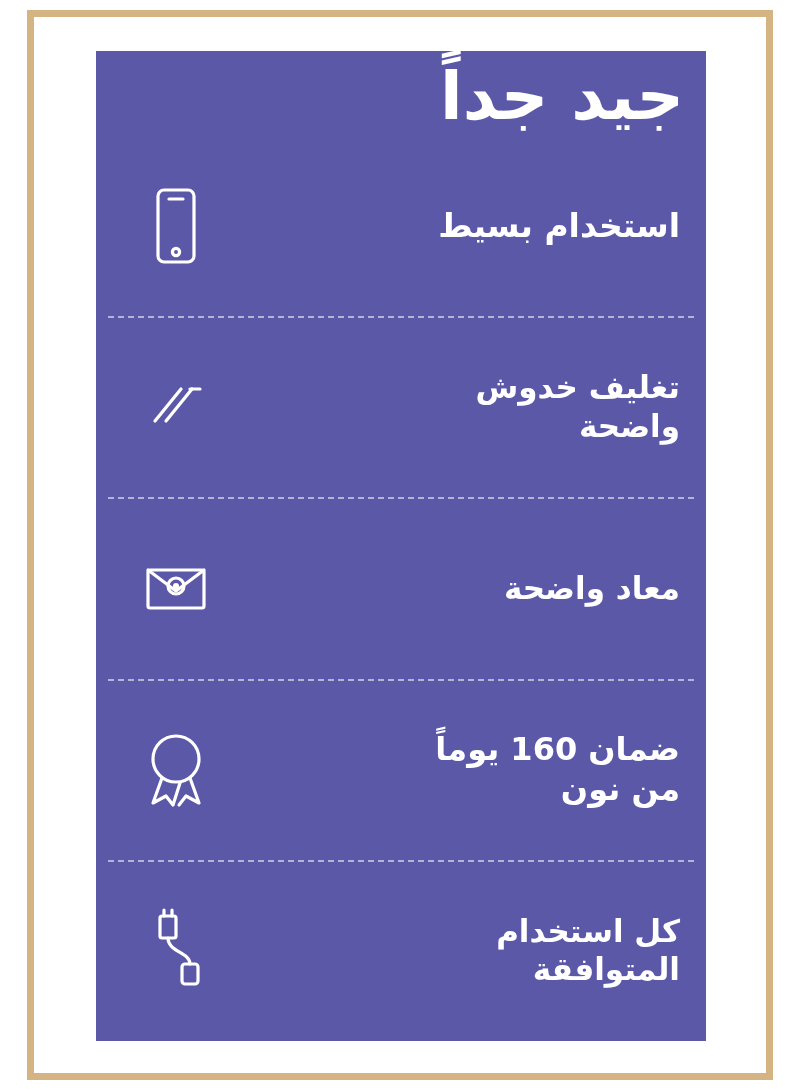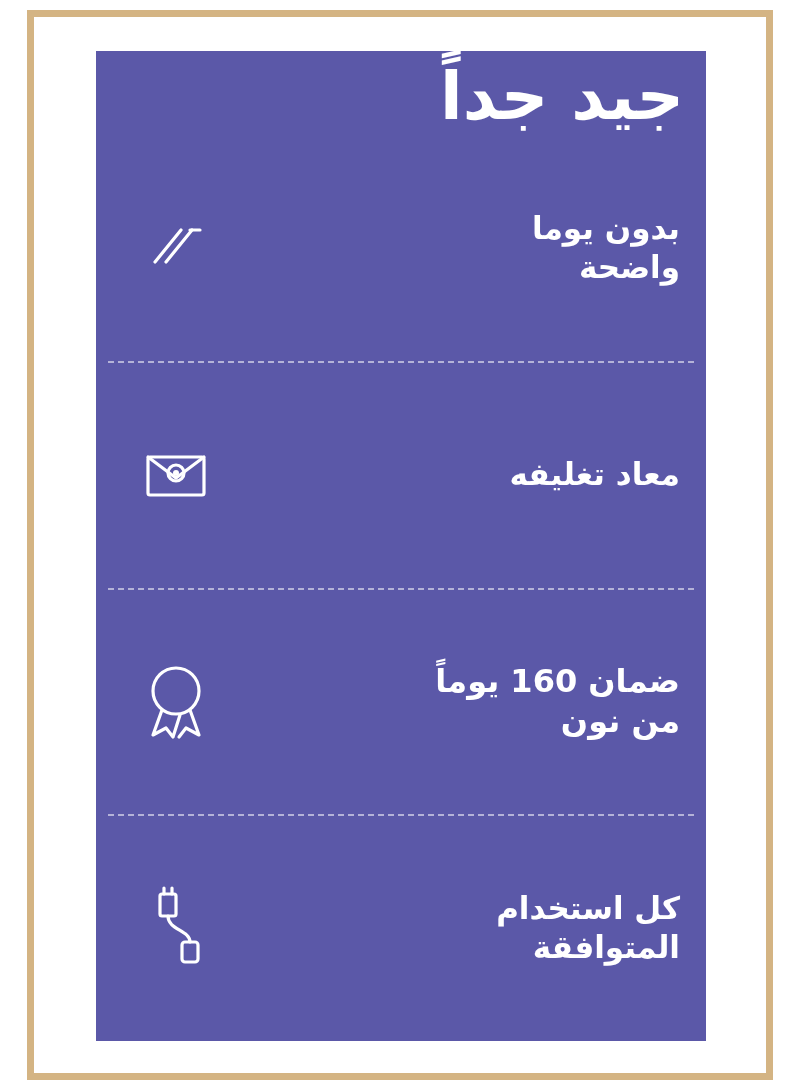--- a/index.html
+++ b/index.html
@@ -115,35 +115,45 @@
 
 <div class="poster-frame">
   <div class="poster-mat">
 
     <div class="card">
 
       <div class="card-title">جيد جداً</div>
 
       <div class="rows">
 
+        <div class="feature-row row-1">
+          <div class="feature-text">استخدام بسيط</div>
+          <div class="feature-icon">
+            <svg width="96" height="96" viewBox="0 0 96 96" fill="none" stroke="#ffffff" stroke-width="3.2" stroke-linecap="round" stroke-linejoin="round">
+              <rect x="30" y="12" width="36" height="72" rx="6" ry="6"></rect>
+              <line x1="41" y1="21" x2="55" y2="21"></line>
+              <circle cx="48" cy="74" r="3.6"></circle>
+            </svg>
+          </div>
+        </div>
 
         <div class="feature-row row-2">
-          <div class="feature-text">بدون يوما
+          <div class="feature-text">تغليف خدوش
 واضحة</div>
           <div class="feature-icon">
             <svg width="96" height="96" viewBox="0 0 96 96" fill="none" stroke="#ffffff" stroke-width="3.2" stroke-linecap="round" stroke-linejoin="round">
               <line x1="27" y1="62" x2="53" y2="30"></line>
               <line x1="38" y1="62" x2="64" y2="30"></line>
               <line x1="62" y1="30" x2="72" y2="30"></line>
             </svg>
           </div>
         </div>
 
         <div class="feature-row row-3">
-          <div class="feature-text">معاد تغليفه</div>
+          <div class="feature-text">معاد واضحة</div>
           <div class="feature-icon">
             <svg width="96" height="96" viewBox="0 0 96 96" fill="none" stroke="#ffffff" stroke-width="3.2" stroke-linecap="round" stroke-linejoin="round">
               <rect x="20" y="30" width="56" height="38" rx="2" ry="2"></rect>
               <polyline points="20,30 48,51 76,30"></polyline>
               <circle cx="48" cy="46" r="8"></circle>
               <circle cx="48" cy="46" r="3" fill="#ffffff" stroke="none"></circle>
             </svg>
           </div>
         </div>
 

